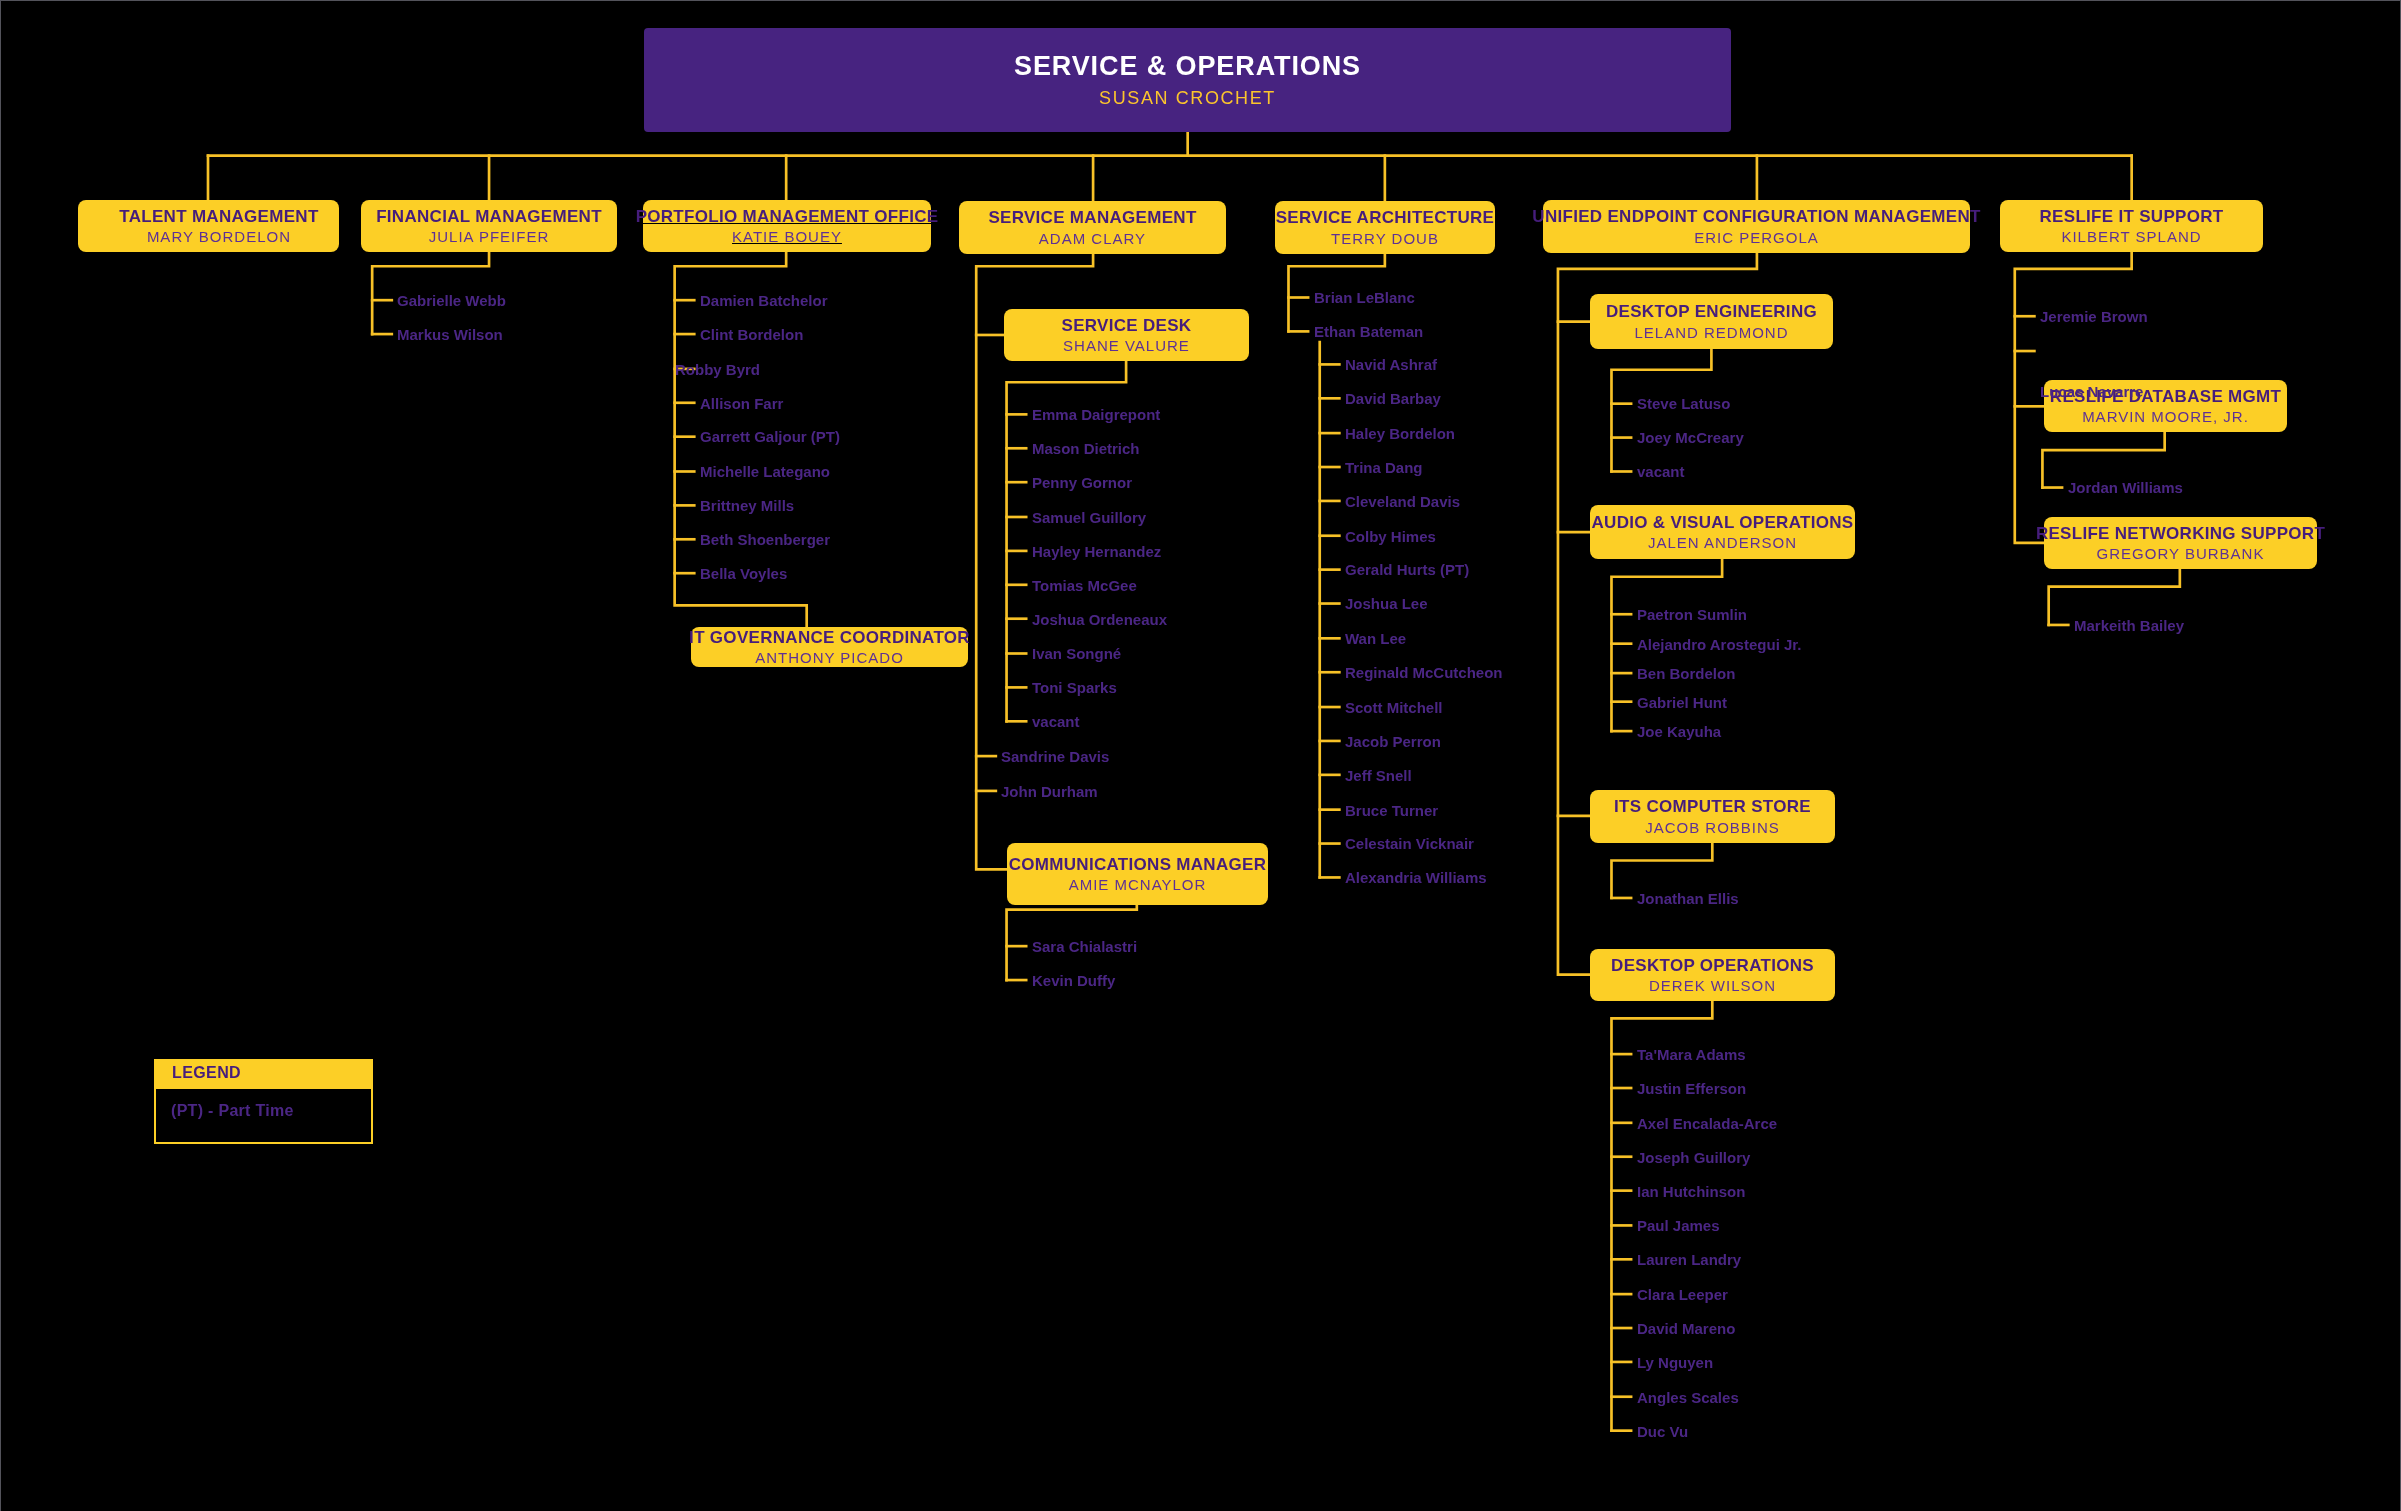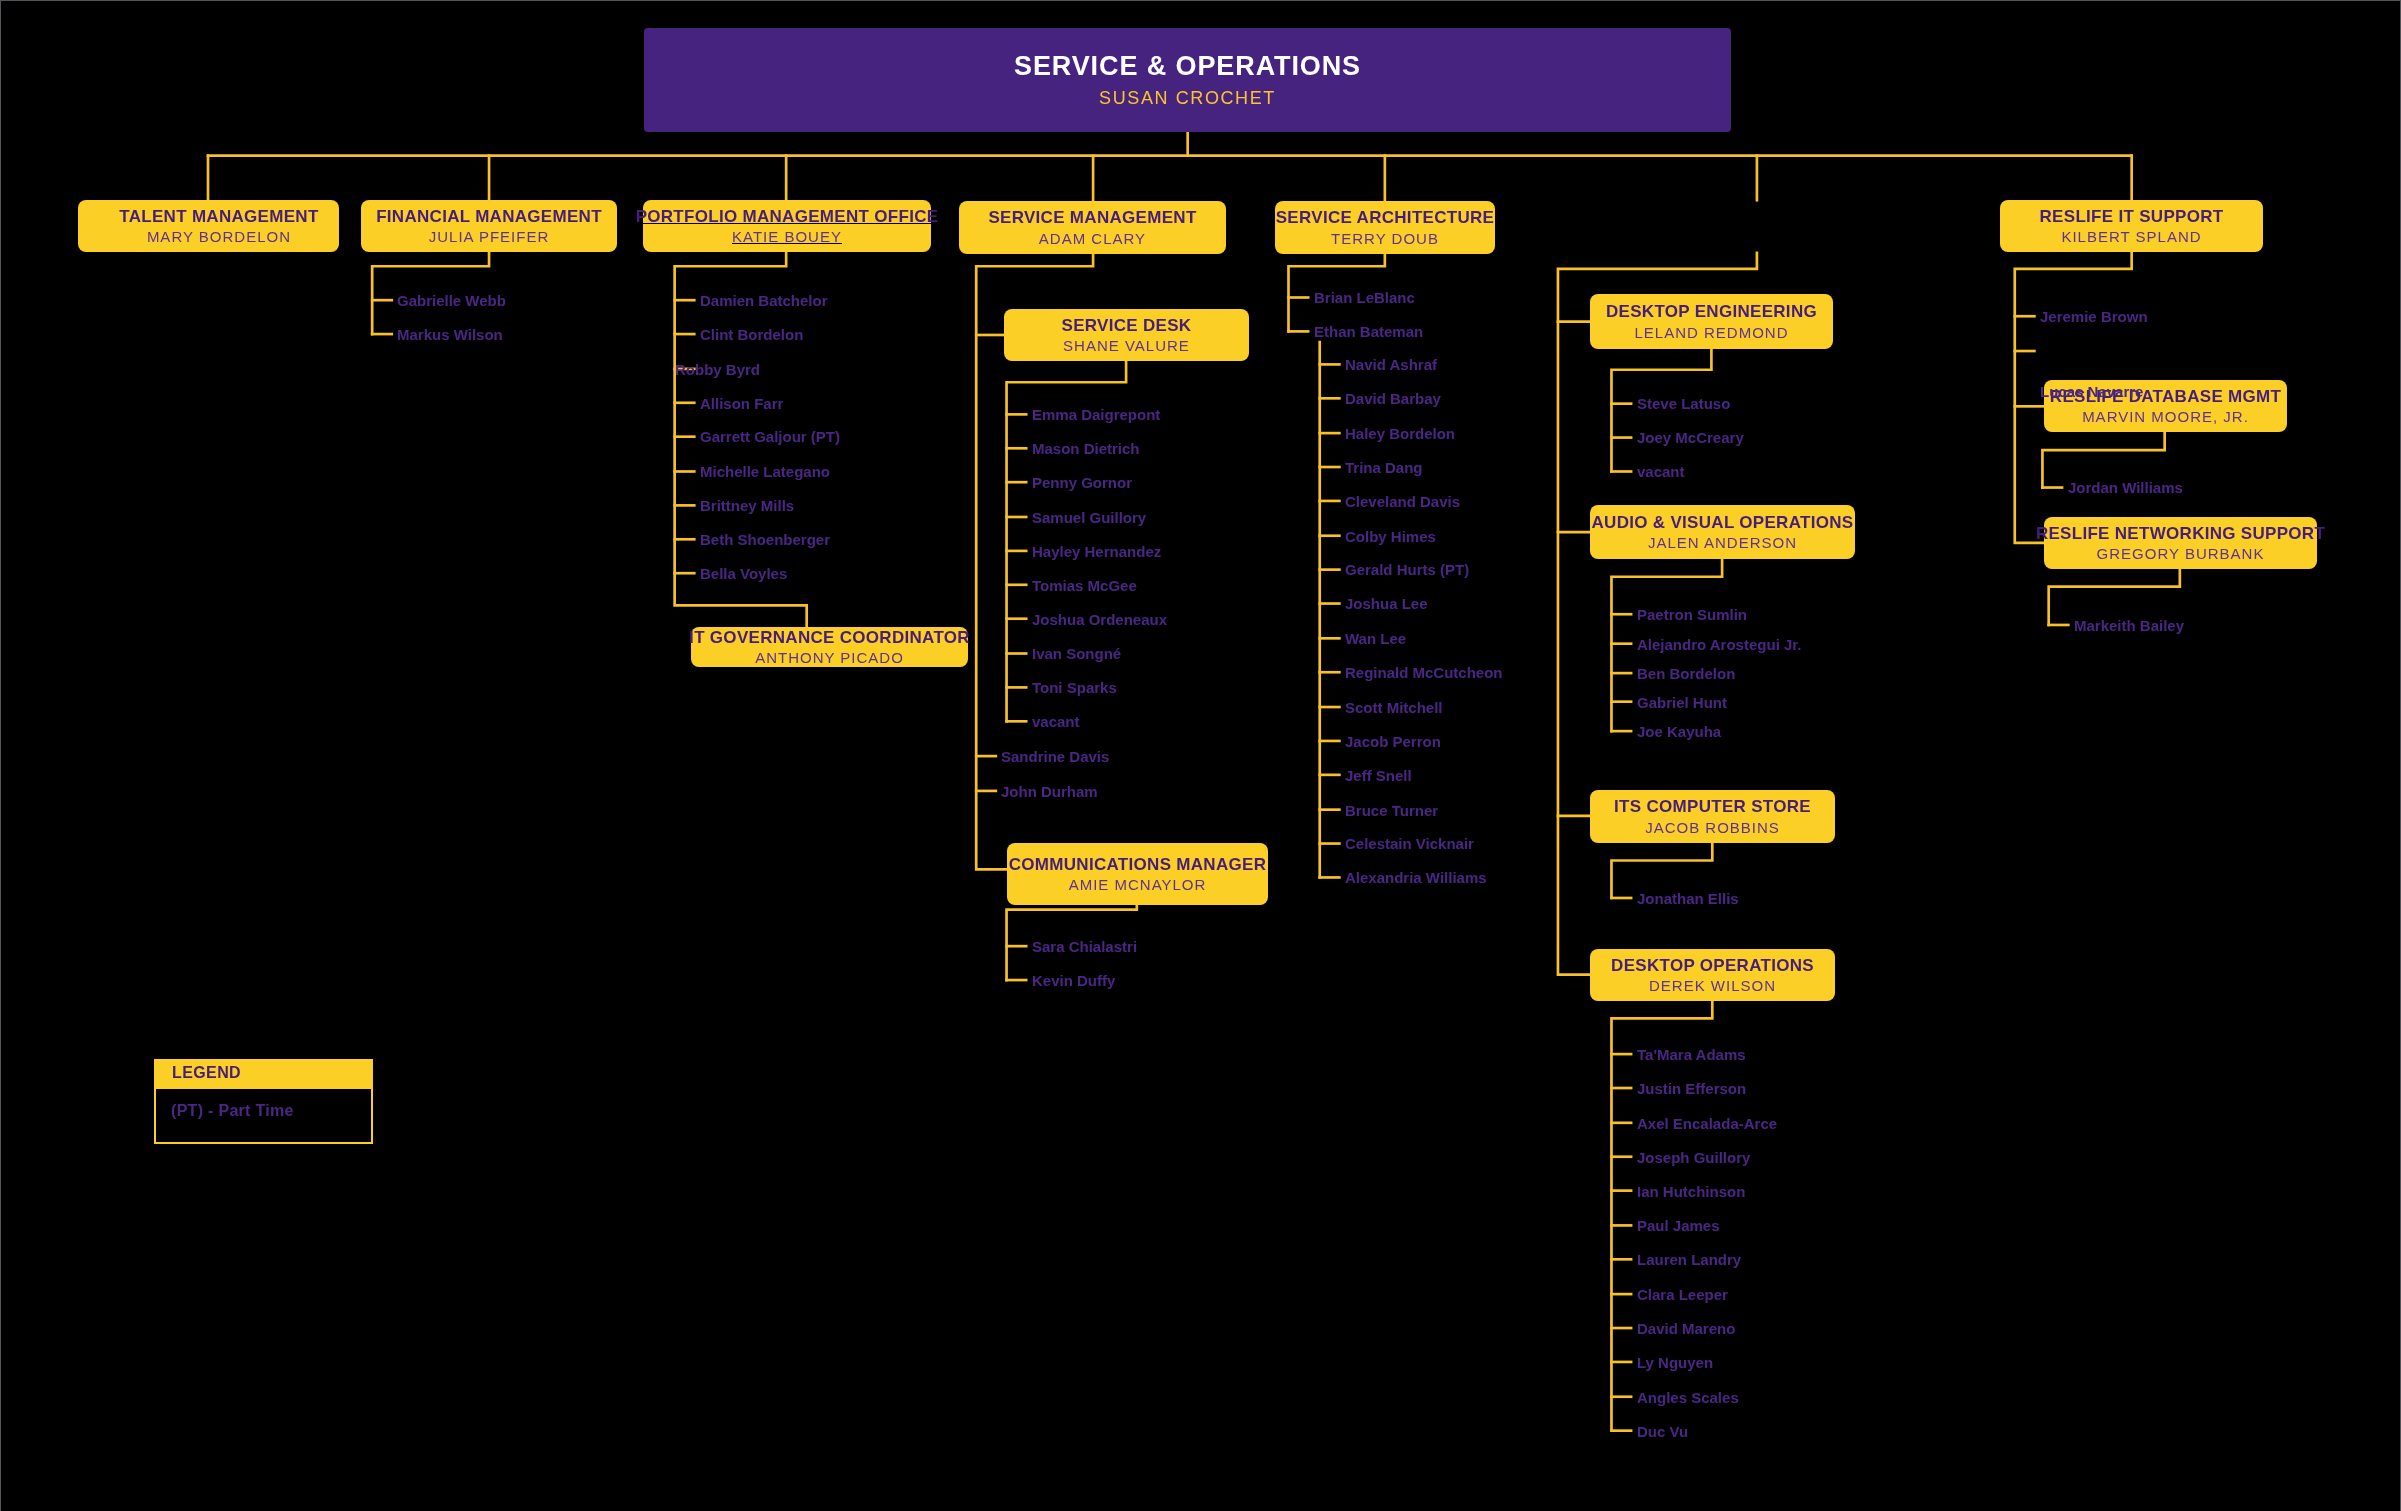--- a/index.html
+++ b/index.html
@@ -150,20 +150,24 @@
       <span class="bmgr">KATIE BOUEY</span>
     </div>
     <div class="box" style="left: 958px; top: 200px; width: 267px; height: 53px;">
       <span class="bname">SERVICE MANAGEMENT</span>
       <span class="bmgr">ADAM CLARY</span>
     </div>
     <div class="box" style="left: 1274px; top: 200px; width: 220px; height: 53px;">
       <span class="bname">SERVICE ARCHITECTURE</span>
       <span class="bmgr">TERRY DOUB</span>
     </div>
+    <div class="box" style="left: 1542px; top: 199px; width: 427px; height: 53px;">
+      <span class="bname">UNIFIED ENDPOINT CONFIGURATION MANAGEMENT</span>
+      <span class="bmgr">ERIC PERGOLA</span>
+    </div>
     <div class="box" style="left: 1999px; top: 199px; width: 263px; height: 52px;">
       <span class="bname">RESLIFE IT SUPPORT</span>
       <span class="bmgr">KILBERT SPLAND</span>
     </div>
     <div class="box" style="left: 1003px; top: 308px; width: 245px; height: 52px;">
       <span class="bname">SERVICE DESK</span>
       <span class="bmgr">SHANE VALURE</span>
     </div>
     <div class="box" style="left: 690px; top: 626px; width: 277px; height: 40px;">
       <span class="bname">IT GOVERNANCE COORDINATOR</span>

